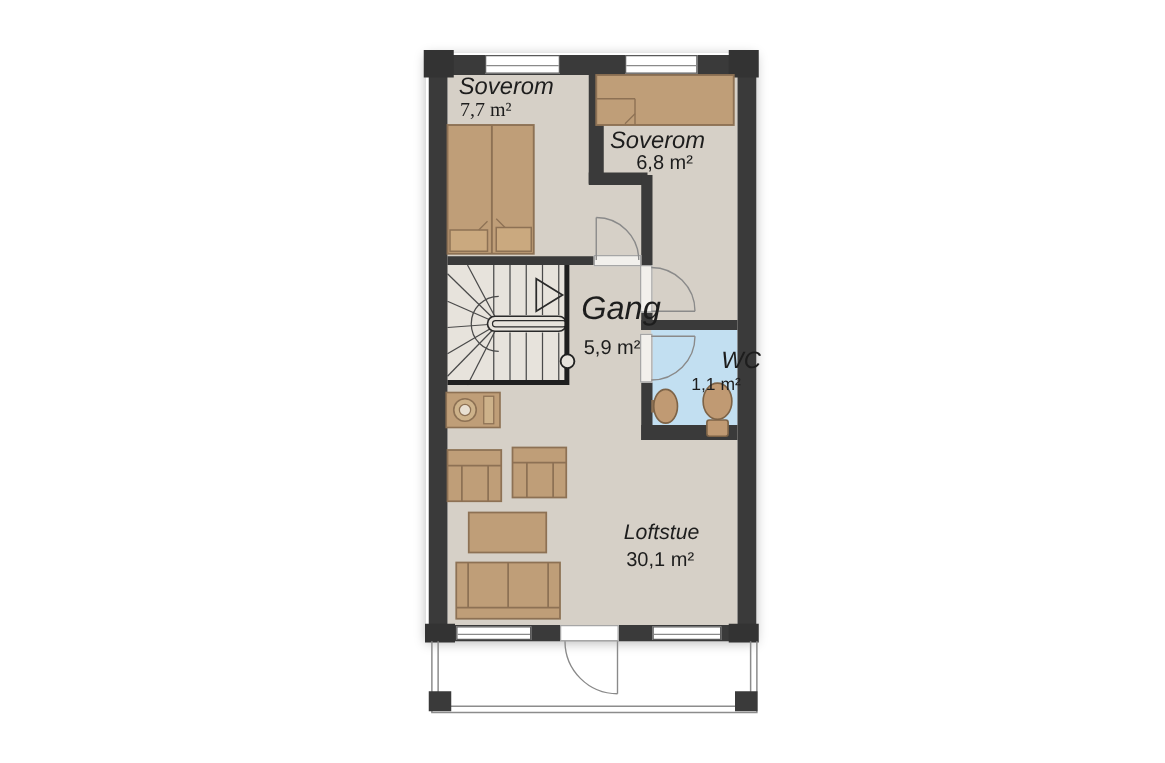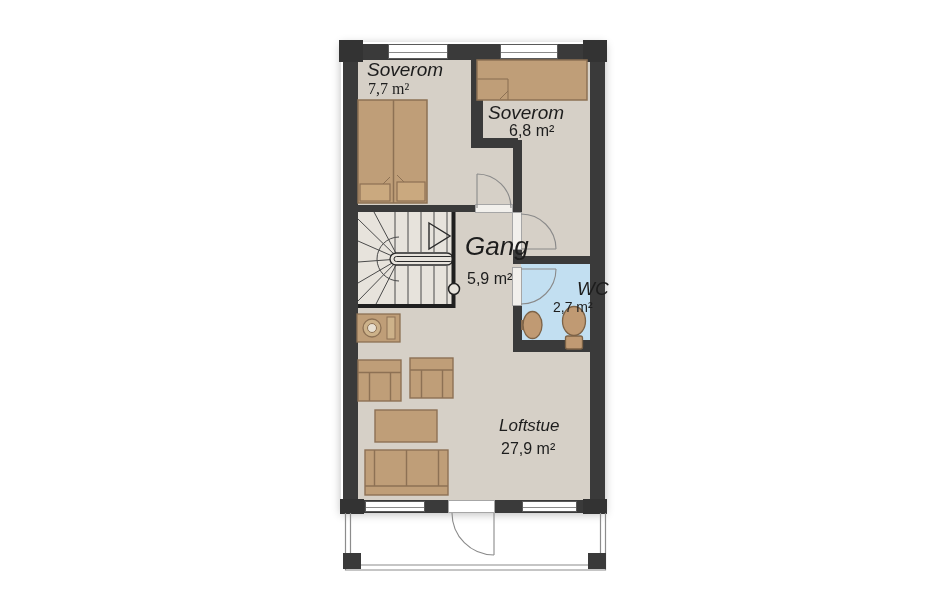--- a/index.html
+++ b/index.html
@@ -188,18 +188,18 @@
   <div class="label room-name" style="left:367px;top:60px;">Soverom</div>
   <div class="label room-area" style="left:368px;top:81px;font-family:Liberation Serif, serif;">7,7 m²</div>
 
   <div class="label room-name" style="left:488px;top:103px;">Soverom</div>
   <div class="label room-area" style="left:489px;top:123px;margin-left:20px;">6,8 m²</div>
 
   <div class="label room-name" style="left:465px;top:233px;font-size:26px;">Gang</div>
   <div class="label room-area" style="left:467px;top:271px;">5,9 m²</div>
 
   <div class="label room-name" style="left:577px;top:279px;">WC</div>
-  <div class="label room-area" style="left:553px;top:300px;font-size:14px;">2,7 m²</div>
+  <div class="label room-area" style="left:553px;top:300px;font-size:14px;">1,1 m²</div>
 
   <div class="label room-name" style="left:499px;top:417px;font-size:17px;">Loftstue</div>
-  <div class="label room-area" style="left:501px;top:441px;">27,9 m²</div>
+  <div class="label room-area" style="left:501px;top:441px;">30,1 m²</div>
 
 </div>
 
 </body></html>

